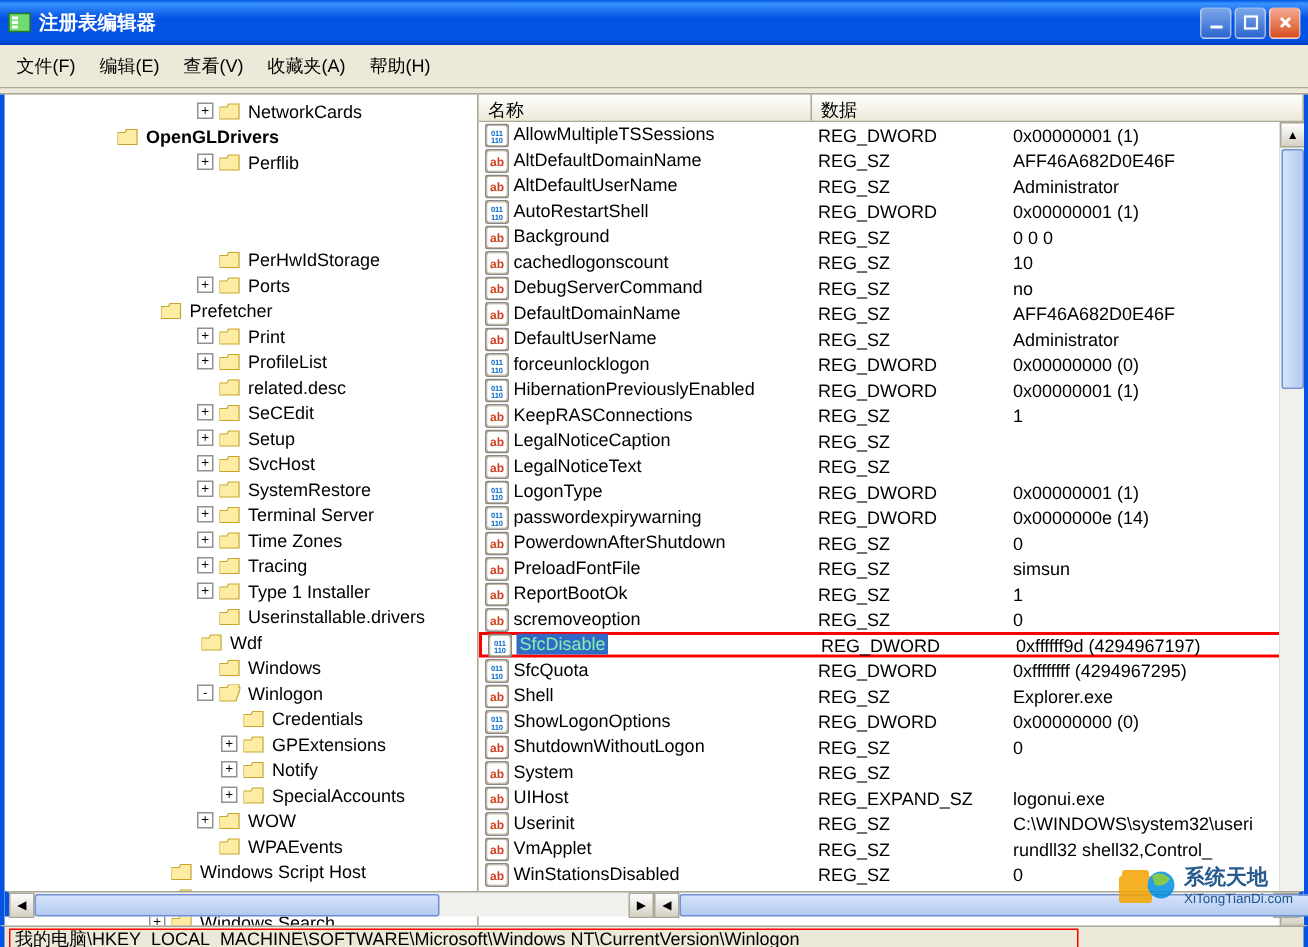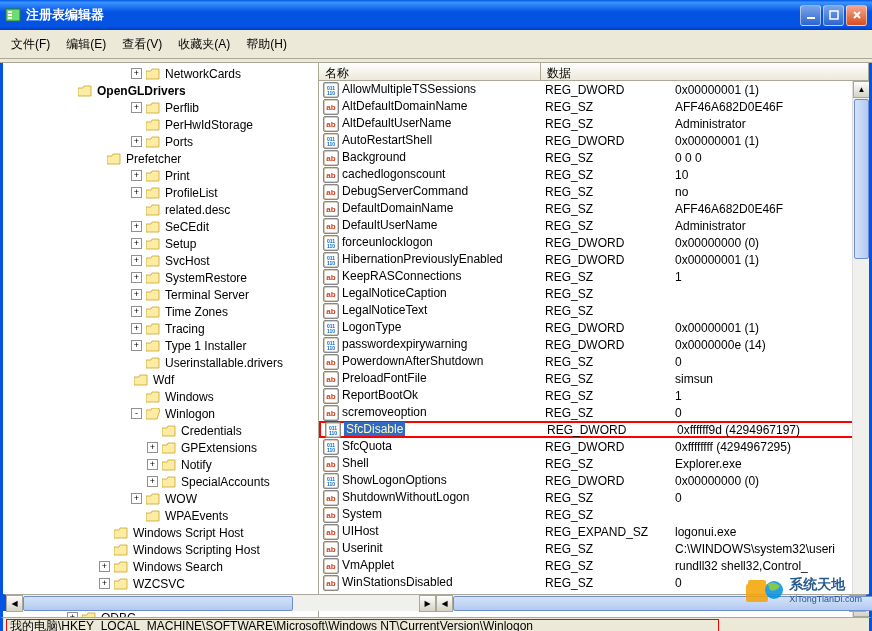--- a/index.html
+++ b/index.html
@@ -38,21 +38,21 @@
 .list-body { }
 .list-row { display: flex; height: 17px; align-items: center; }
 .list-row .cell { padding: 0 4px; overflow: hidden; white-space: nowrap; }
 .list-row .cell-name { width: 222px; display: flex; align-items: flex-start; }
 .list-row .cell-type { width: 130px; }
 .list-row .cell-data { flex: 1; }
 .value-icon { width: 16px; height: 16px; display: inline-flex; align-items: center; justify-content: center; margin-right: 3px; flex-shrink: 0; border: 1px solid #888; border-radius: 2px; background: #fff; }
 .value-icon.ab { }
 .value-icon.bin { }
 .row-highlight { border: 2px solid red; }
-.row-highlight .name-text { background: #316ac5; color: #fef9c3; padding: 0 2px; }
+.row-highlight .name-text { background: #316ac5; color: #86efac; padding: 0 2px; }
 
 .statusbar { height: 20px; background: #ece9d8; display: flex; align-items: center; padding: 2px 5px; font-size: 12px; position: relative; border: 3px solid #0453e3; border-top: 1px solid #aca899; }
 .statusbar-highlight { position: absolute; left: 3px; right: 150px; top: 1px; bottom: 1px; border: 1.5px solid red; display: flex; align-items: center; padding: 0 3px; }
 .watermark { position: absolute; right: 10px; bottom: 25px; display: flex; align-items: center; gap: 5px; opacity: 0.85; }
 .watermark-text { font-size: 14px; font-weight: bold; color: #003d7a; }
 .watermark-sub { font-size: 9px; color: #003d7a; }
 
 .scrollbar-v { position: absolute; right: 0; top: 18px; bottom: 0; width: 17px; background: #f0f0ec; border-left: 1px solid #ddd; }
 .sb-btn { width: 17px; height: 17px; background: linear-gradient(to bottom, #fefefe, #d5d2c4); border: 1px solid #aca899; display: flex; align-items: center; justify-content: center; font-size: 8px; cursor: pointer; }
 .sb-thumb { width: 15px; background: linear-gradient(to right, #d5e3fb, #b2c9ef); border: 1px solid #6e8fd4; border-radius: 2px; margin: 0 1px; cursor: pointer; }
@@ -119,21 +119,21 @@
             </svg></span>
           <span class="tree-label">OpenGLDrivers</span>
         </div>
         <div class="tree-node" style="padding-left: 128px;">
           <span class="expander">+</span>
           <span class="folder-icon"><svg width="14" height="12" viewBox="0 0 14 12">
               <path d="M0 3 L0 11 L13 11 L13 1 L6 1 L5 3 Z" fill="#fceca4" stroke="#c9a52a" stroke-width="0.8"></path>
             </svg></span>
           <span class="tree-label">Perflib</span>
         </div>
-        <div class="tree-node" style="padding-left: 128px;">
+        <div class="tree-node" style="padding-left: 128px; margin-top: 48px;">
           <span class="expander-blank"></span>
           <span class="folder-icon"><svg width="14" height="12" viewBox="0 0 14 12">
               <path d="M0 3 L0 11 L13 11 L13 1 L6 1 L5 3 Z" fill="#fceca4" stroke="#c9a52a" stroke-width="0.8"></path>
             </svg></span>
           <span class="tree-label">PerHwIdStorage</span>
         </div>
         <div class="tree-node" style="padding-left: 128px;">
           <span class="expander">+</span>
           <span class="folder-icon"><svg width="14" height="12" viewBox="0 0 14 12">
               <path d="M0 3 L0 11 L13 11 L13 1 L6 1 L5 3 Z" fill="#fceca4" stroke="#c9a52a" stroke-width="0.8"></path>

